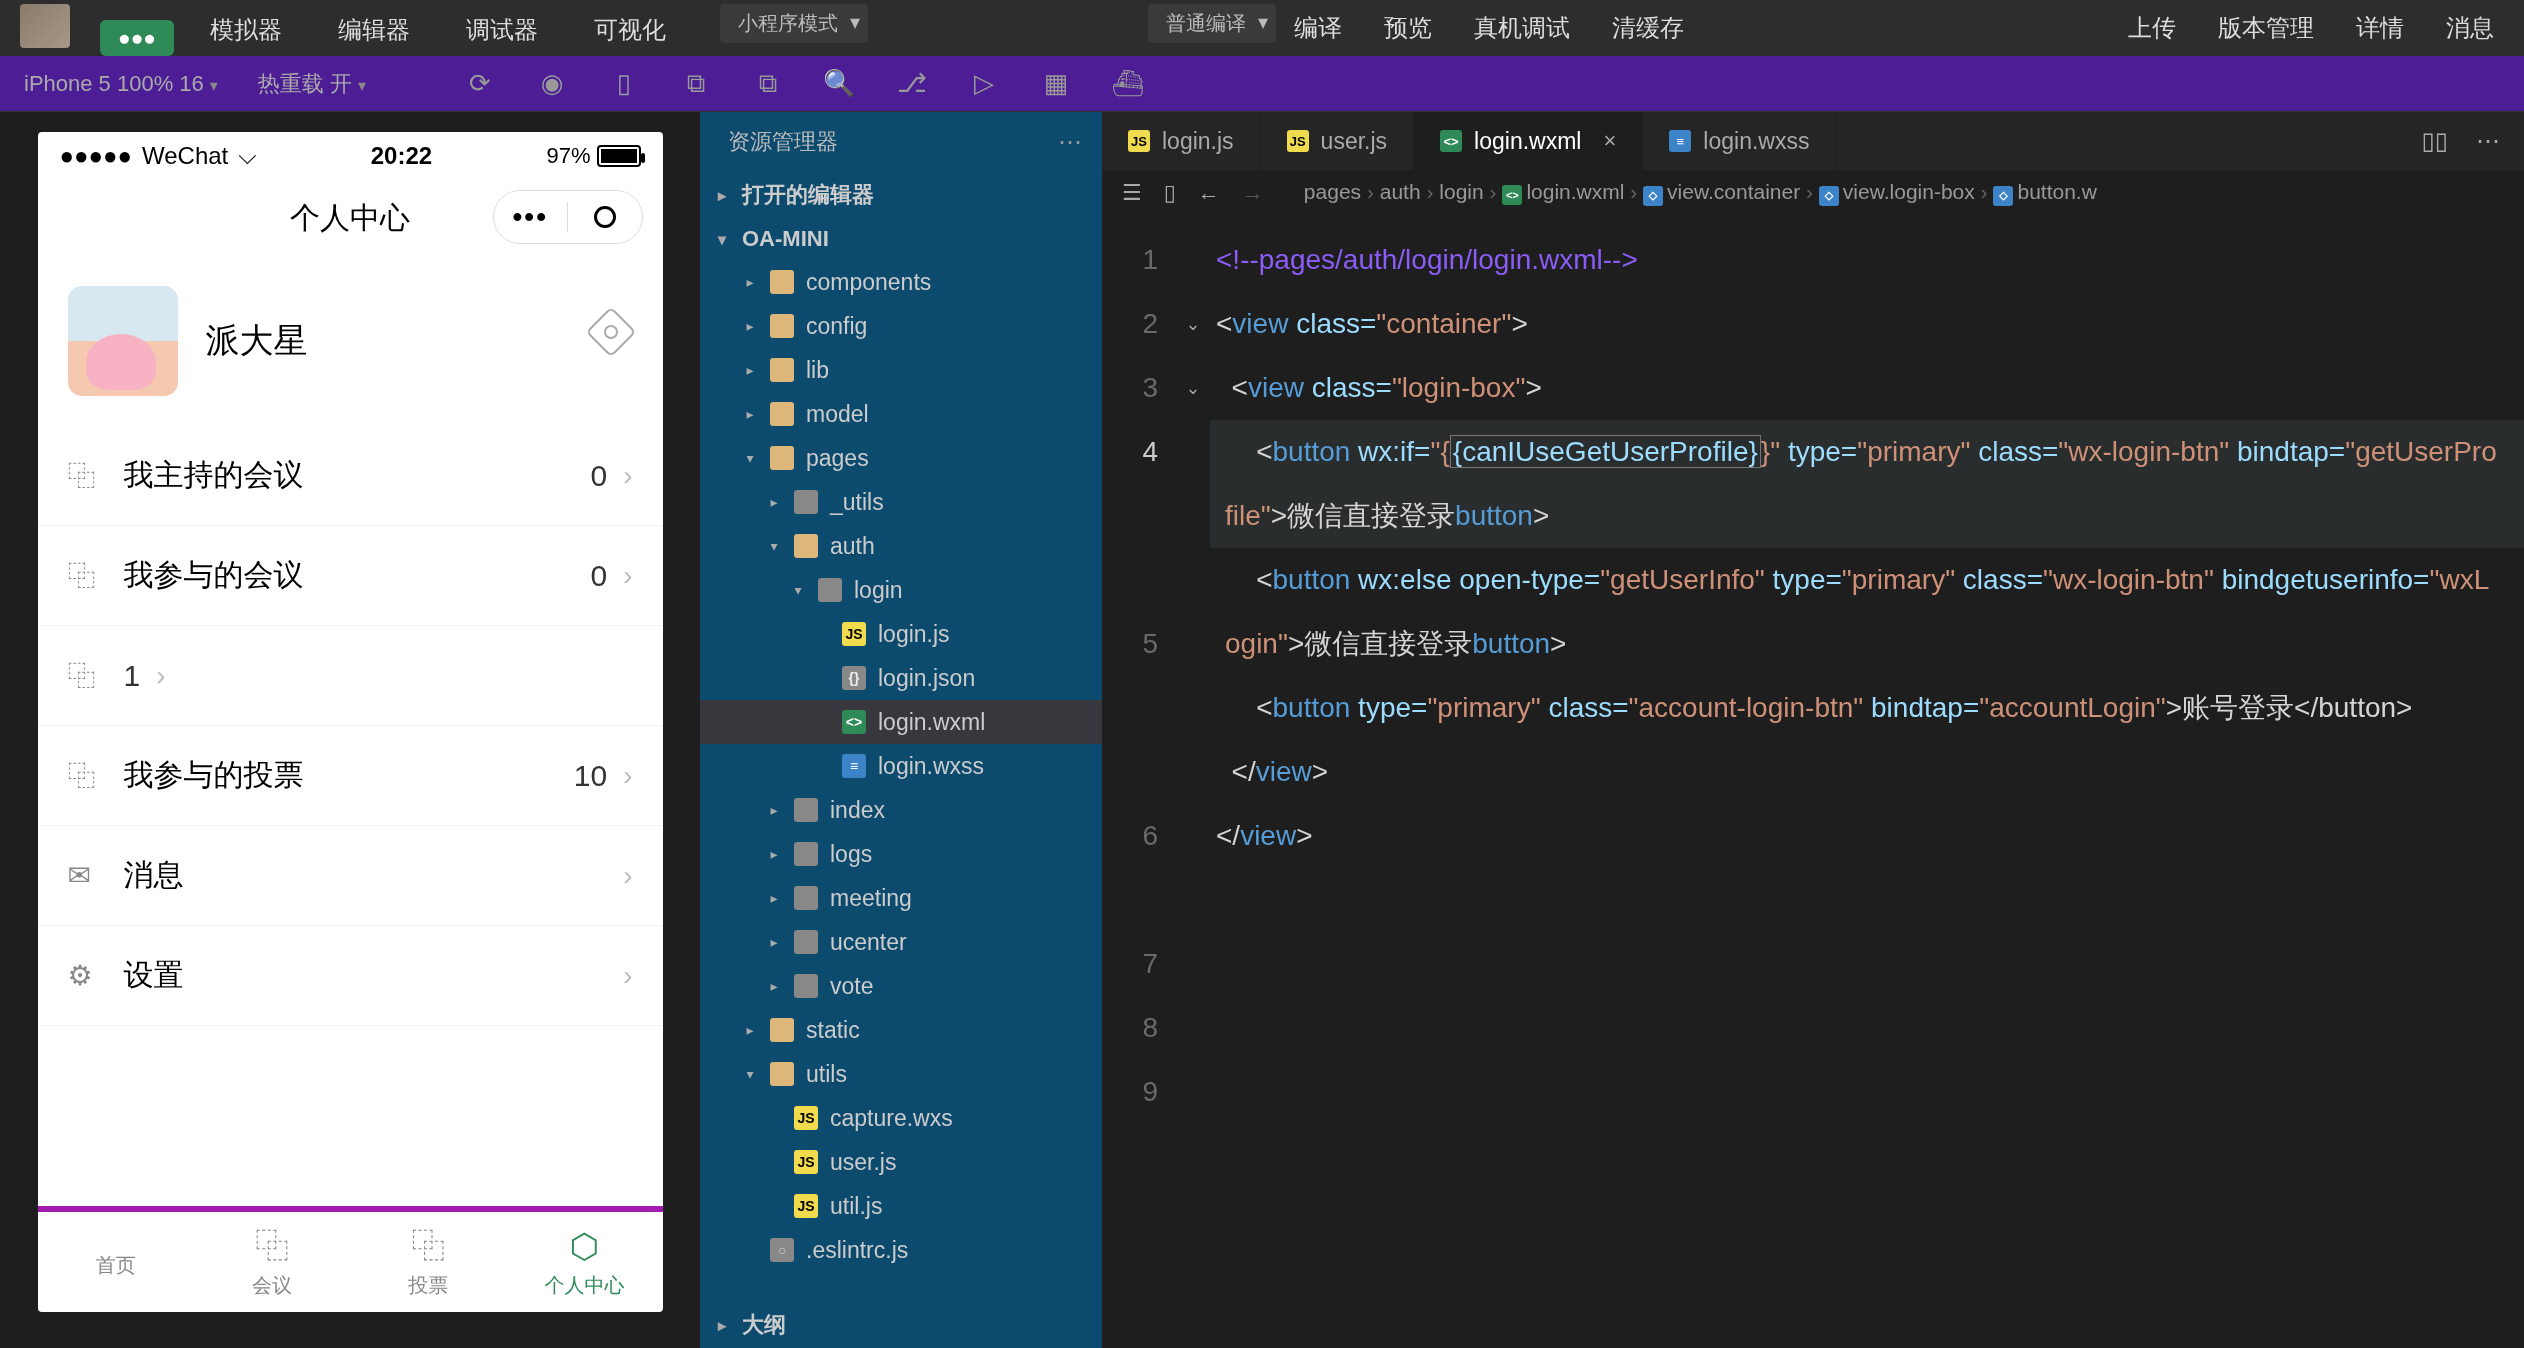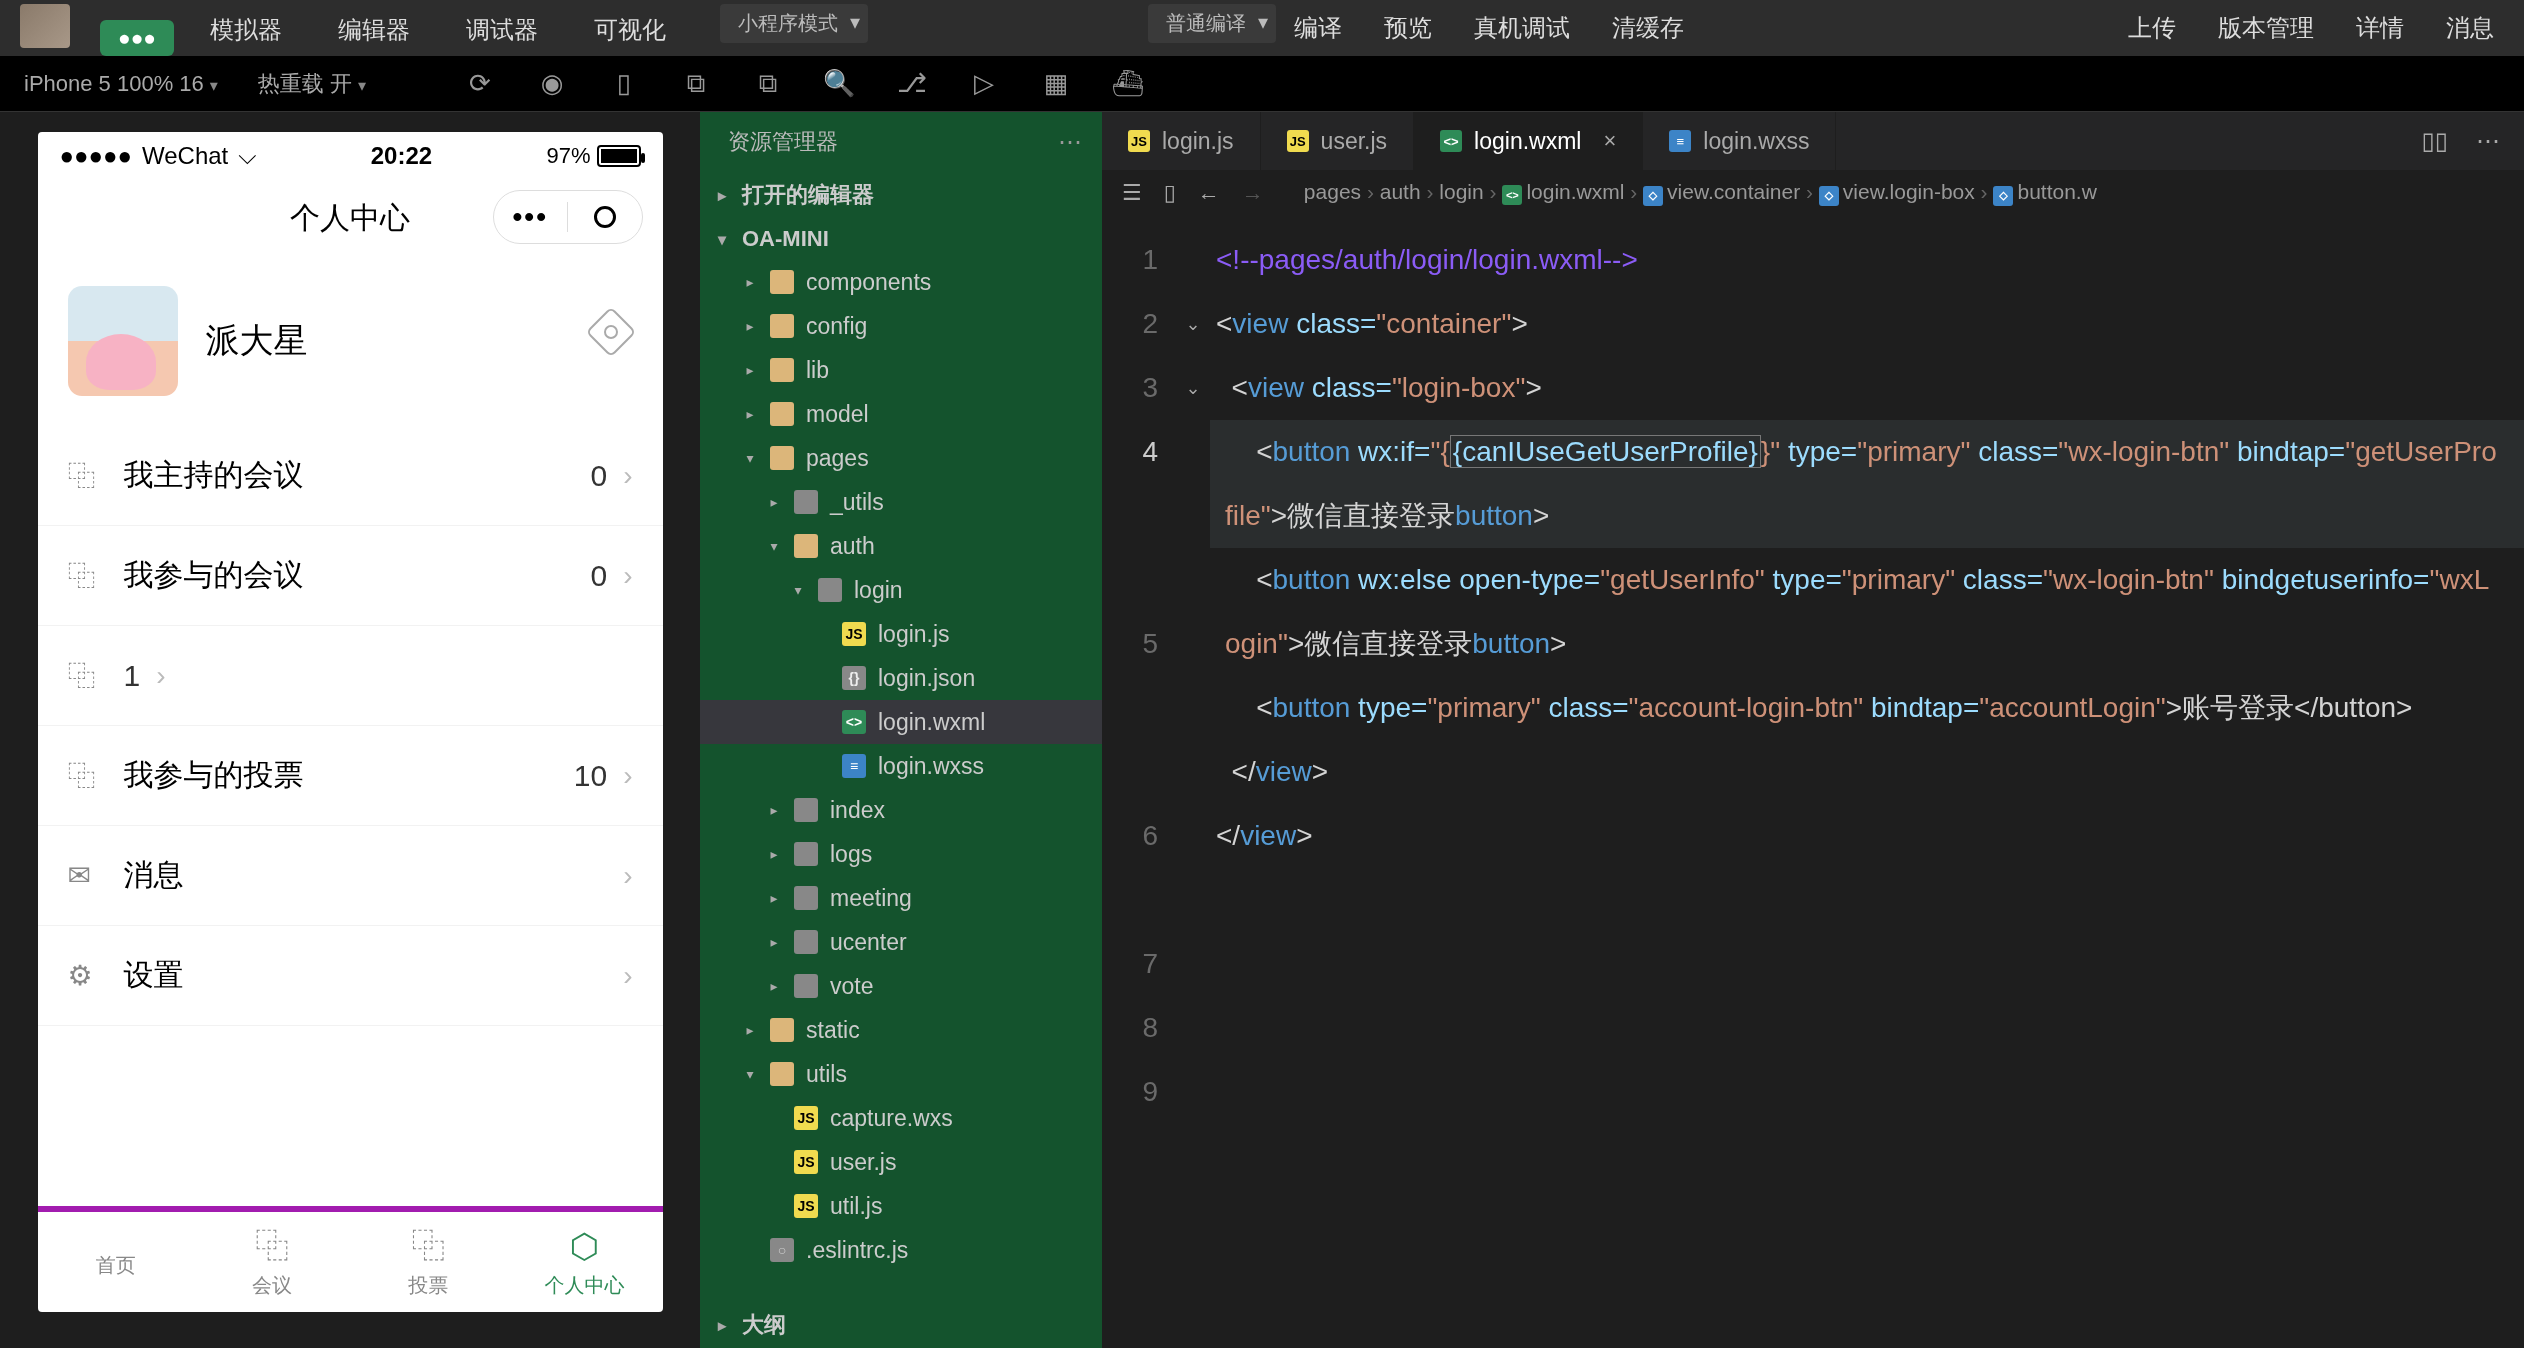--- a/index.html
+++ b/index.html
@@ -9,21 +9,21 @@
 .top-tabs::before{content:"";position:absolute;left:20px;top:4px;width:50px;height:44px;background:linear-gradient(135deg,#8a7a6a,#a89888);border-radius:4px}
 .top-tabs .pills{display:flex;gap:8px;margin-left:80px;align-items:center}
 .pill{padding:6px 18px;border-radius:6px;font-size:21px;color:#fff}
 .pill.g{background:#2e8b57}
 .tab-labels{position:absolute;left:210px;bottom:0;display:flex;gap:56px;color:#aaa;font-size:24px}
 .tab-labels .tl{padding:10px 0;color:#ddd}
 .top-right{position:absolute;right:30px;top:0;display:flex;gap:42px;color:#ddd;font-size:24px;align-items:center;height:56px}
 .top-center-dd{position:absolute;left:720px;top:4px;display:flex;gap:280px}
 .dd{background:#3a3a3a;color:#bbb;padding:6px 30px 6px 18px;border-radius:4px;font-size:20px;position:relative}
 .dd::after{content:"▾";position:absolute;right:8px}
-.band2{height:56px;background:#000000;display:flex;align-items:center;padding:0 24px;color:#aaa;font-size:22px;border-bottom:1px solid #333}
+.band2{height:56px;background:#4c1d95;display:flex;align-items:center;padding:0 24px;color:#aaa;font-size:22px;border-bottom:1px solid #333}
 .band2 .dev{margin-right:40px}
 .band2 .drop{margin-left:6px;color:#888;font-size:16px}
 .band2 .icons{display:flex;gap:44px;margin-left:60px;color:#999;font-size:26px}
 .band2 .icons .ic{width:28px;height:28px;display:flex;align-items:center;justify-content:center}
 .main{display:flex;flex:1;overflow:hidden}
 
 .sim{width:700px;background:#1e1e1e;display:flex;flex-direction:column;align-items:center;padding:20px 36px}
 .phone{width:625px;height:1180px;background:#fff;border-radius:4px;overflow:hidden;display:flex;flex-direction:column;color:#000;font-size:26px}
 .statusbar{height:48px;display:flex;align-items:center;padding:0 22px;font-size:24px}
 .statusbar .l{display:flex;align-items:center;gap:10px}
@@ -48,21 +48,21 @@
 .prow{height:100px;display:flex;align-items:center;padding:0 30px;border-bottom:1px solid #f2f2f2;font-size:30px}
 .prow .pi{width:32px;height:32px;margin-right:24px;color:#888;font-size:28px;display:flex;align-items:center}
 .prow .pt{flex:1}
 .prow .pv{color:#333;font-size:30px;margin-right:16px}
 .prow .ch{color:#bbb;font-size:28px}
 .tabbar{height:106px;border-top:6px solid #a21caf;display:flex}
 .tbi{flex:1;display:flex;flex-direction:column;align-items:center;justify-content:center;gap:6px;font-size:20px;color:#888}
 .tbi.active{color:#2e8b57}
 .tbi .tbicon{font-size:34px}
 
-.explorer{width:402px;background:#14532d;display:flex;flex-direction:column;position:relative}
+.explorer{width:402px;background:#0c4a6e;display:flex;flex-direction:column;position:relative}
 .ex-title{height:60px;display:flex;align-items:center;padding:0 28px;font-size:22px;color:#bbb}
 .ex-more{position:absolute;right:20px;top:16px;color:#999;font-size:24px}
 .ex-sec{padding:8px 18px;display:flex;align-items:center;gap:10px;color:#ccc;font-size:22px;font-weight:600}
 .ex-sec .chv{font-size:16px;color:#aaa;width:14px}
 .tree{flex:1;overflow:auto}
 .node{display:flex;align-items:center;height:44px;color:#ccc;font-size:23px;gap:12px;padding-right:10px}
 .node .arr{width:16px;font-size:14px;color:#aaa;text-align:center}
 .node .ico{width:24px;height:24px;border-radius:3px;display:flex;align-items:center;justify-content:center;font-size:14px;font-weight:700}
 .node.sel{background:#37373d}
 .fo{background:#dcb67a;color:#5a3}.fo-o{background:#dcb67a}

